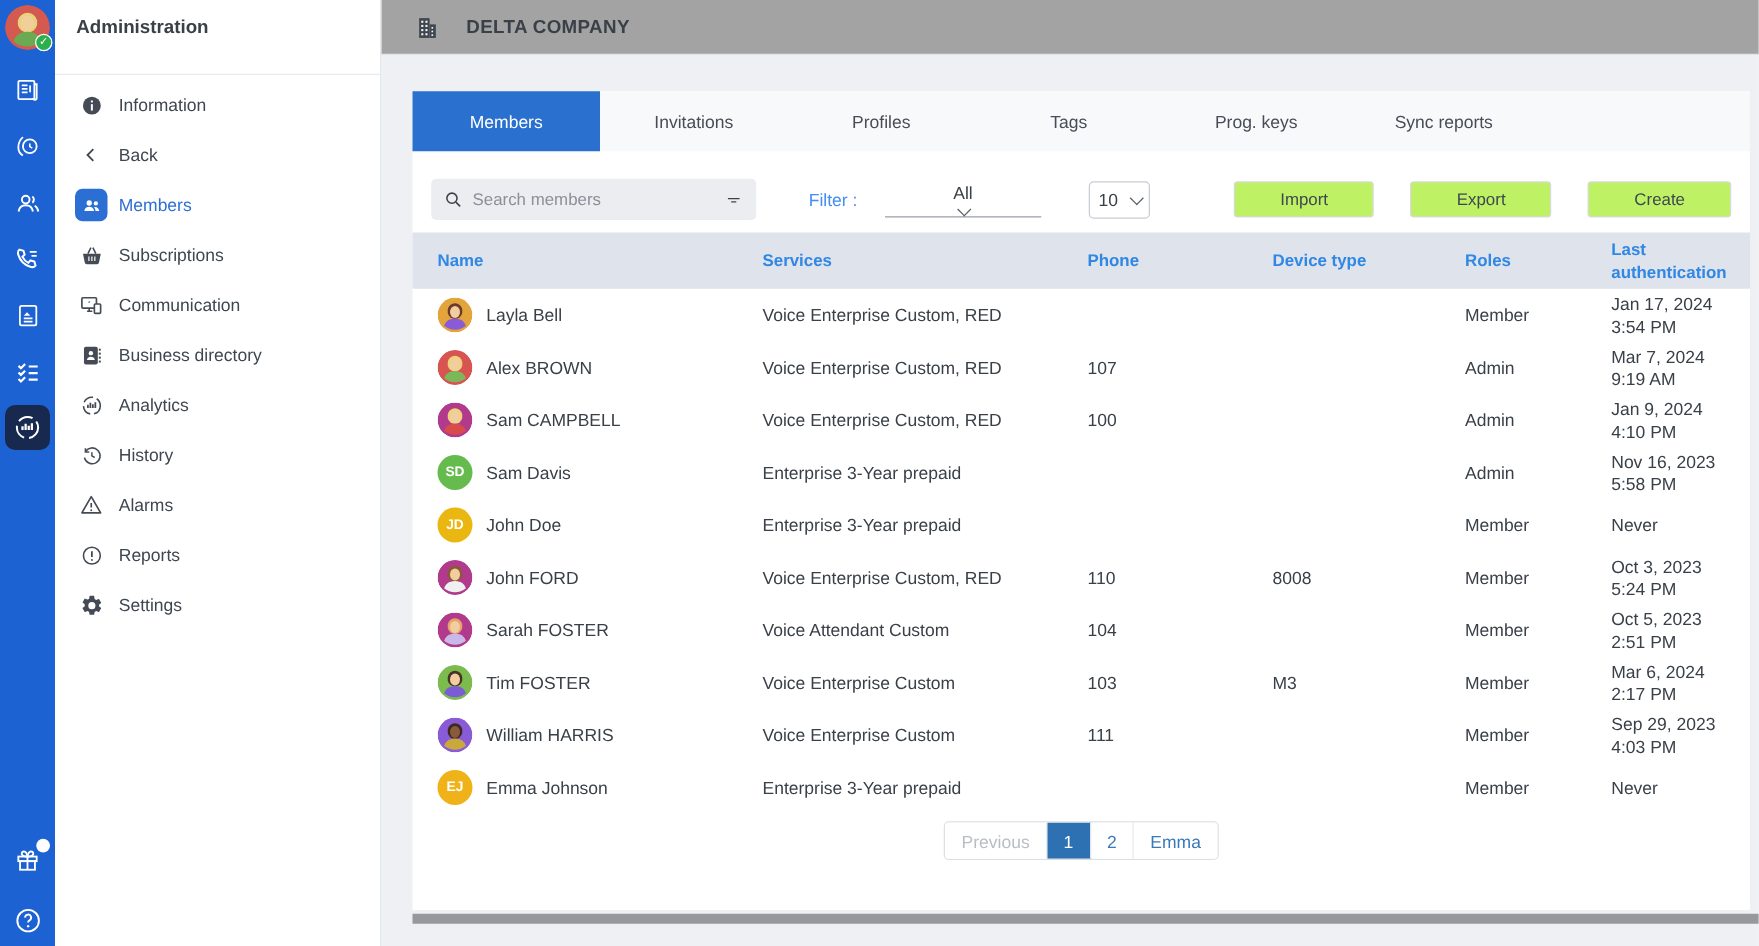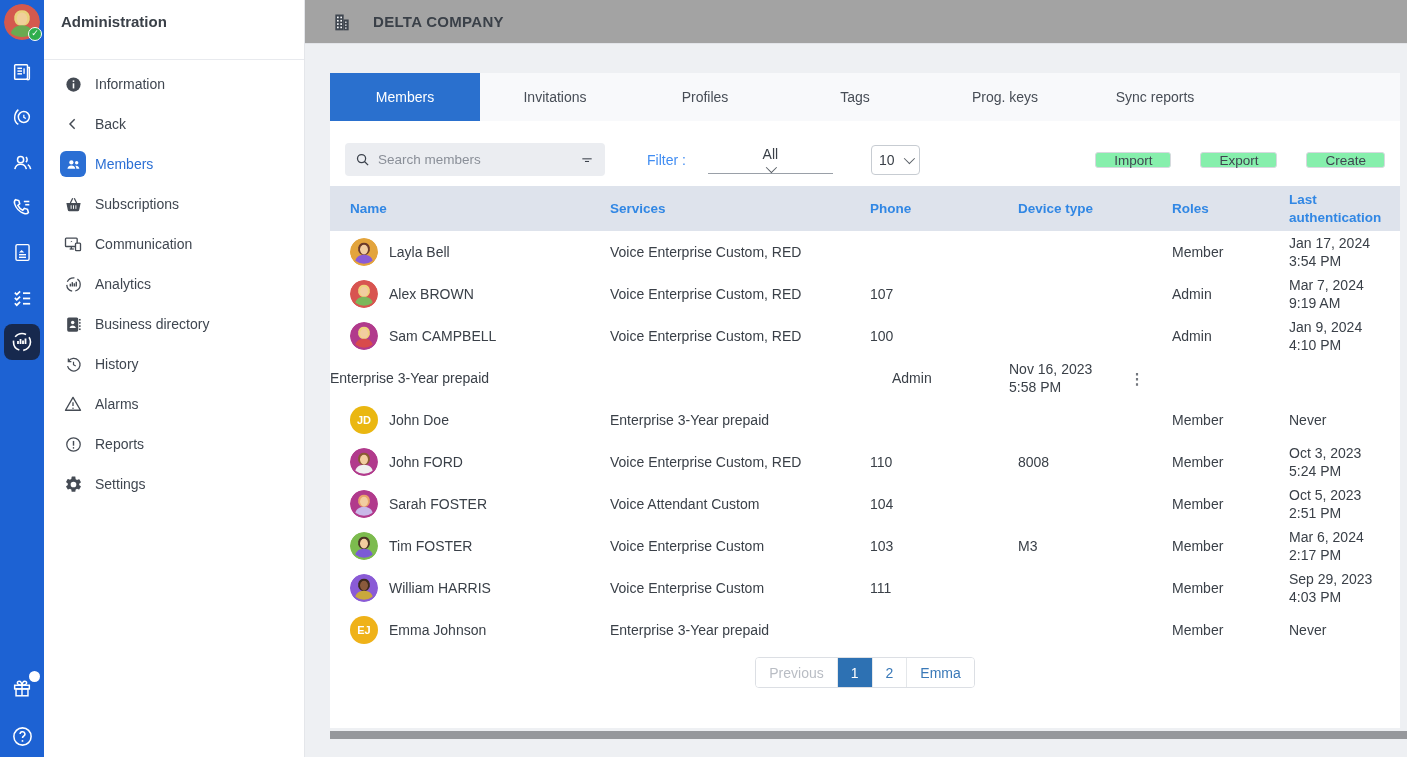--- a/index.html
+++ b/index.html
@@ -48,21 +48,21 @@
   .toolbar { display:flex; align-items:center; margin-top:22px; padding:0 15px; height:33px; }
   .searchbox { width:260px; height:33px; background:#ebedf1; border-radius:4px; display:flex; align-items:center; padding:0 10px; }
   .searchbox input { flex:1; border:none; outline:none; background:transparent; font-family:inherit; font-size:13.5px; color:#3a4048; margin-left:8px; }
   .searchbox input::placeholder { color:#8a8f98; }
   .sb-icon { color:#3c424c; display:flex; }
   .filter-label { margin-left:42px; color:#418df2; }
   .filter-select { margin-left:22px; width:125px; height:28px; border-bottom:1px solid #9aa0a8; display:flex; align-items:center; justify-content:space-between; color:#3a4048; cursor:pointer;flex-direction:column; }
   .size-select { margin-left:38px; width:49px; height:30px; border:1px solid #c7ccd2; border-radius:4px; display:flex; align-items:center; justify-content:space-between; padding:0 7px; color:#3a4048; cursor:pointer; }
   .chev { width:8px; height:8px; border-right:1.6px solid #5a6067; border-bottom:1.6px solid #5a6067; transform:rotate(45deg) translateY(-2px); flex:none; }
   .toolbar-spacer { flex:1; }
-  .btn { height:16px; padding:0 18px; background:#86efac; border:1px solid #d6d9de; border-radius:3px; color:#3f4650; font-size:13.5px; font-family:inherit; cursor:pointer; }
+  .btn { height:29px; padding:0 36px; background:#bef264; border:1px solid #d6d9de; border-radius:3px; color:#3f4650; font-size:13.5px; font-family:inherit; cursor:pointer; }
   .btn + .btn { margin-left:29px; }
   .btn:last-child { margin-right:0; }
 
   
   .thead { display:flex; align-items:center; margin-top:10px; height:45px; background:#dee3ec; color:#3187e4; font-weight:700; font-size:13.5px; }
   .cell { flex:none; padding-right:10px; }
   .c-name { width:280px; padding-left:20px; display:flex; align-items:center; }
   .c-services { width:260px; }
   .c-phone { width:148px; }
   .c-device { width:154px; }
@@ -236,47 +236,47 @@
             <path d="M8 18 h5"></path>
             <path d="M10 15 v3"></path>
             <rect x="15" y="11" width="6" height="9" rx="1" fill="#fff"></rect>
             <path d="M9 10 l1-2 1 2 -1.7-1.2 h2.1 z" fill="#454b54" stroke="none"></path>
           </svg>
       </span>
       <span class="nav-label">Communication</span>
     </div>
     <div class="nav-item">
       <span class="nav-icon">
-        <svg width="19" height="19" viewBox="0 0 24 24" fill="none" stroke="#454b54" stroke-width="1.6">
-            <circle cx="12" cy="12" r="8.5" stroke-dasharray="11 4"></circle>
-            <g stroke-width="1.8">
-              <line x1="8" y1="14.5" x2="8" y2="11"></line>
-              <line x1="10.5" y1="14.5" x2="10.5" y2="9"></line>
-              <line x1="13" y1="14.5" x2="13" y2="10.5"></line>
-              <line x1="15.5" y1="14.5" x2="15.5" y2="8.5"></line>
-            </g>
-          </svg>
-      </span>
-      <span class="nav-label">Analytics</span>
-    </div>
-    <div class="nav-item">
-      <span class="nav-icon">
         <svg width="19" height="19" viewBox="0 0 24 24">
             <rect x="4" y="3" width="14" height="18" rx="2" fill="#454b54"></rect>
             <circle cx="11" cy="9.5" r="2.2" fill="#fff"></circle>
             <path d="M7 16.5 c.4-2.2 2-3.3 4-3.3 s3.6 1.1 4 3.3 z" fill="#fff"></path>
             <g fill="#454b54">
               <rect x="19" y="5" width="2" height="2"></rect>
               <rect x="19" y="9" width="2" height="2"></rect>
               <rect x="19" y="13" width="2" height="2"></rect>
               <rect x="19" y="17" width="2" height="2"></rect>
             </g>
           </svg>
       </span>
       <span class="nav-label">Business directory</span>
+    </div>
+    <div class="nav-item">
+      <span class="nav-icon">
+        <svg width="19" height="19" viewBox="0 0 24 24" fill="none" stroke="#454b54" stroke-width="1.6">
+            <circle cx="12" cy="12" r="8.5" stroke-dasharray="11 4"></circle>
+            <g stroke-width="1.8">
+              <line x1="8" y1="14.5" x2="8" y2="11"></line>
+              <line x1="10.5" y1="14.5" x2="10.5" y2="9"></line>
+              <line x1="13" y1="14.5" x2="13" y2="10.5"></line>
+              <line x1="15.5" y1="14.5" x2="15.5" y2="8.5"></line>
+            </g>
+          </svg>
+      </span>
+      <span class="nav-label">Analytics</span>
     </div>
     <div class="nav-item">
       <span class="nav-icon">
         <svg width="19" height="19" viewBox="0 0 24 24" fill="none" stroke="#454b54" stroke-width="1.6">
             <path d="M5.5 8 a8 8 0 1 1 -1 6"></path>
             <path d="M5.5 4.5 v3.8 h3.8"></path>
             <path d="M12 8.5 v3.8 l2.8 1.6" stroke-width="1.5"></path>
           </svg>
       </span>
       <span class="nav-label">History</span>
@@ -449,20 +449,24 @@
     <div class="cell c-phone">100</div>
     <div class="cell c-device"></div>
     <div class="cell c-roles">Admin</div>
     <div class="cell c-auth">Jan 9, 2024 4:10 PM</div>
     <div class="cell c-kebab">
             <span class="kebab">⋮</span>
           </div>
   </div>
 
   <div class="trow">
+    <div class="cell c-name">
+      <span class="avatar initials" style="background: rgb(102, 187, 78);">SD</span>
+      <span class="name-text">Sam Davis</span>
+    </div>
     <div class="cell c-services">Enterprise 3-Year prepaid</div>
     <div class="cell c-phone"></div>
     <div class="cell c-device"></div>
     <div class="cell c-roles">Admin</div>
     <div class="cell c-auth">Nov 16, 2023 5:58 PM</div>
     <div class="cell c-kebab">
             <span class="kebab">⋮</span>
           </div>
   </div>
 

